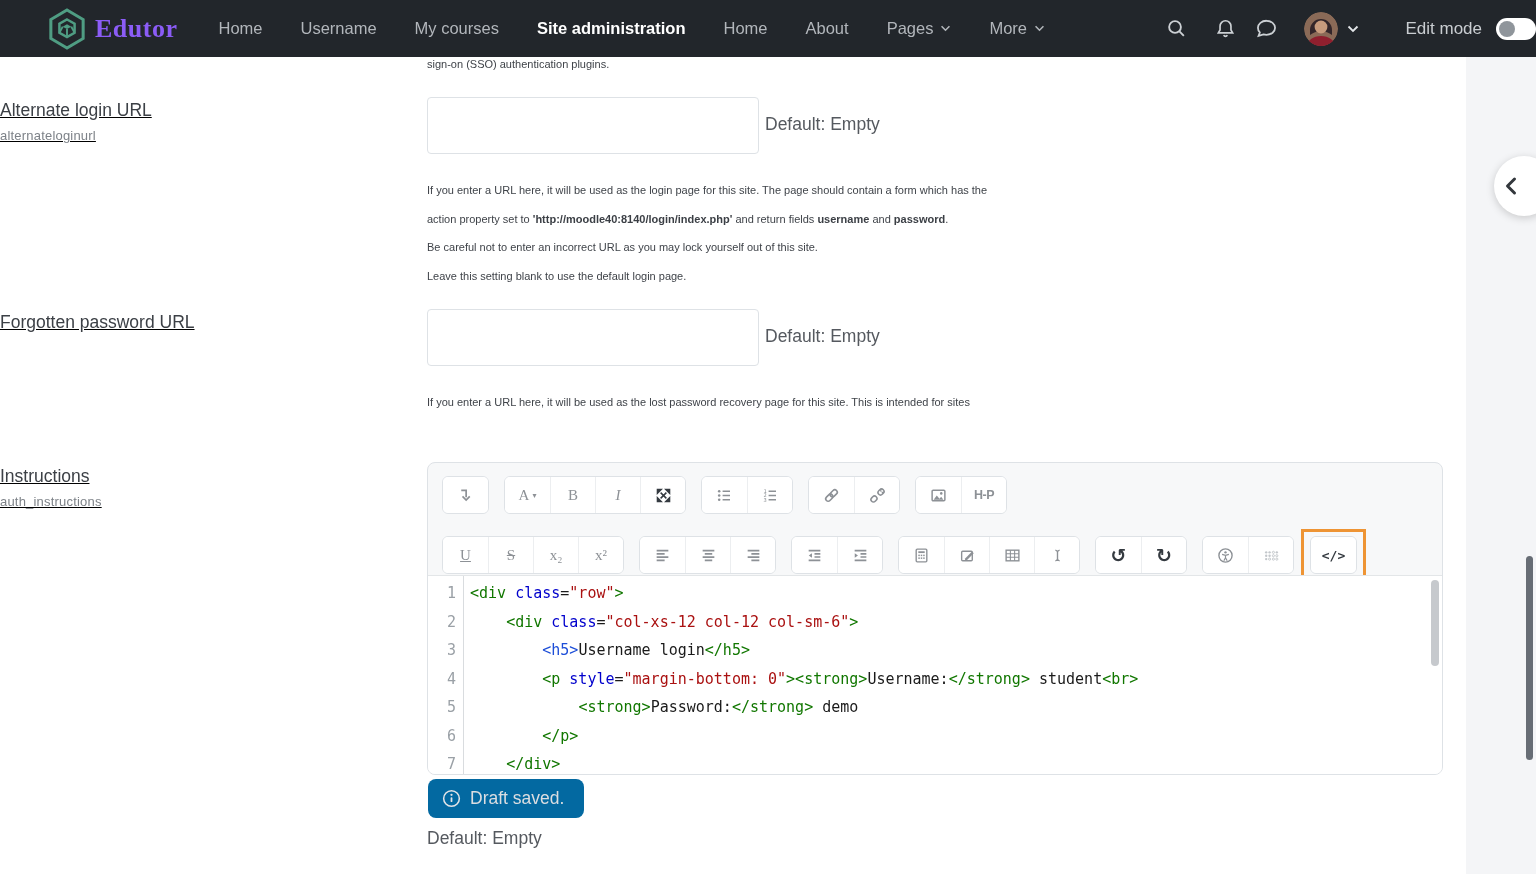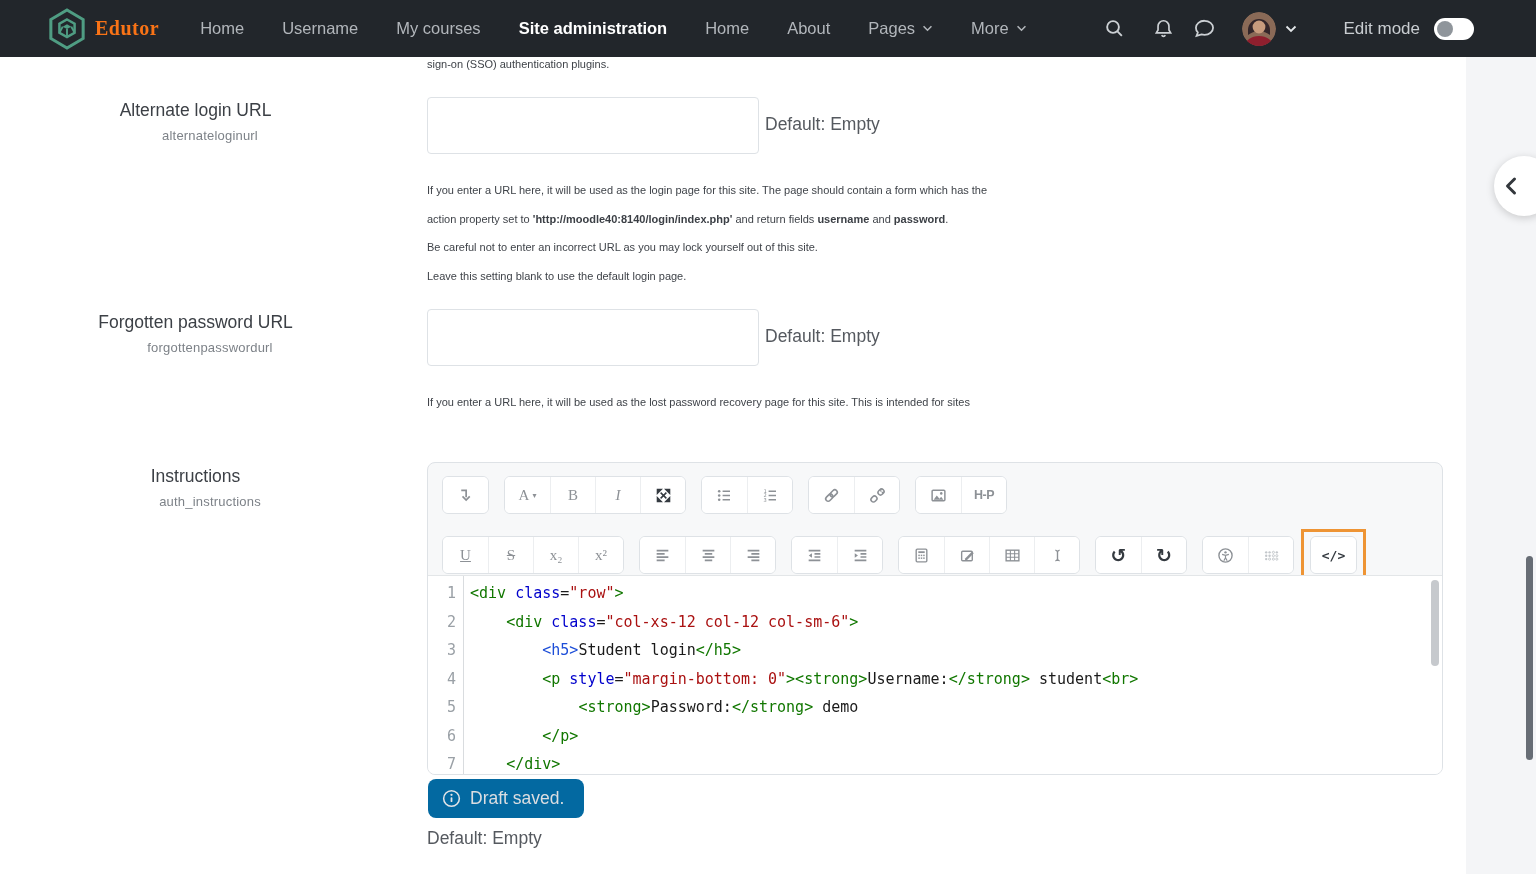--- a/index.html
+++ b/index.html
@@ -3,38 +3,38 @@
 <meta charset="utf-8">
 <style>
   html,body{margin:0;padding:0;}
   body{font-family:"Liberation Sans",sans-serif;background:#fff;}
   #screen{position:relative;width:1536px;height:874px;overflow:hidden;background:#fff;}
 
   
   .navbar{position:absolute;top:0;left:0;width:1536px;height:57px;background:#22262b;
           display:flex;align-items:center;padding-left:48px;box-sizing:border-box;z-index:30;}
   .brand{display:flex;align-items:center;gap:9px;cursor:pointer;}
-  .brand-name{font-family:"Liberation Serif",serif;font-weight:bold;font-size:20px;color:#f97316;letter-spacing:.5px;}
+  .brand-name{font-family:"Liberation Serif",serif;font-weight:bold;font-size:26px;color:#8b5cf6;letter-spacing:.5px;}
   .nav-items{display:flex;margin-left:41px;gap:38px;align-items:center;}
   .nav-item{color:#b2b6bb;font-size:16.5px;display:flex;gap:7px;align-items:center;cursor:pointer;white-space:nowrap;}
   .nav-item.active{color:#ffffff;font-weight:bold;}
-  .nav-right{margin-left:auto;display:flex;align-items:center;padding-right:62px;}
+  .nav-right{margin-left:auto;display:flex;align-items:center;}
   .nav-icon-btn{background:none;border:none;padding:0;margin:0;cursor:pointer;display:flex;align-items:center;}
   .avatar{width:34px;height:34px;border-radius:50%;overflow:hidden;margin-left:26px;cursor:pointer;flex:0 0 auto;}
   .av-caret{margin-left:9px;cursor:pointer;display:flex;}
   .edit-mode-label{color:#c9cdd1;font-size:17px;margin-left:46px;}
   .toggle{width:40px;height:22px;background:#fff;border-radius:11px;margin-left:14px;position:relative;cursor:pointer;}
   .toggle .knob{position:absolute;left:3px;top:3px;width:16px;height:16px;border-radius:50%;background:#8f959b;}
 
   
   .abs{position:absolute;}
   .body-text{font-size:11px;color:#3f4349;line-height:28.7px;}
-  .field-label-block{left:0;width:391px;text-align:center;}
+  .field-label-block{left:0;width:391px;text-align:left;text-decoration:underline;}
   .field-label{font-size:17.5px;color:#3c4046;line-height:22px;}
-  .field-name{font-size:13px;color:#7d8288;margin-top:7px;letter-spacing:.2px;padding-left:29px;}
+  .field-name{font-size:13px;color:#7d8288;margin-top:7px;letter-spacing:.2px;}
   .text-input{left:427px;width:332px;height:57px;border:1px solid #dee2e6;border-radius:4px;
               box-sizing:border-box;background:#fff;font-size:17px;color:#3f4349;padding:0 12px;outline:none;}
   .default-note{left:765px;font-size:17.5px;color:#55595f;}
   .desc b{font-weight:bold;color:#3b3f45;}
 
   
   .editor{left:427px;top:462px;width:1016px;height:313px;border:1px solid #dee2e6;border-radius:8px;
           background:#f7f8f9;box-sizing:border-box;overflow:hidden;}
   .toolbar{padding:13px 14px 0 14px;display:flex;flex-direction:column;gap:15px;}
   .tb-row{display:flex;gap:15px;align-items:center;}
@@ -179,21 +179,20 @@
   <div class="abs default-note" style="top:114px;">Default: Empty</div>
   <div class="abs body-text desc" style="left:427px;top:176px;width:1016px;">
       <div class="desc-line"><span>If you enter a URL here, it will be used as the login page for this site. The page should contain a form which has the</span></div>
       <div class="desc-line"><span>action property set to </span><b>'http://moodle40:8140/login/index.php'</b><span> and return fields </span><b>username</b><span> and </span><b>password</b><span>.</span></div>
       <div class="desc-line"><span>Be careful not to enter an incorrect URL as you may lock yourself out of this site.</span></div>
       <div class="desc-line"><span>Leave this setting blank to use the default login page.</span></div>
     </div>
 
   <div class="abs field-label-block" style="top:311px;">
     <div class="field-label">Forgotten password URL</div>
-    <div class="field-name">forgottenpasswordurl</div>
   </div>
   <input class="abs text-input" style="top: 309px;" type="text" value="">
   <div class="abs default-note" style="top:326px;">Default: Empty</div>
   <div class="abs body-text desc" style="left:427px;top:388px;width:1016px;">
       <div class="desc-line"><span>If you enter a URL here, it will be used as the lost password recovery page for this site. This is intended for sites</span></div>
     </div>
 
   <div class="abs field-label-block" style="top:465px;">
     <div class="field-label">Instructions</div>
     <div class="field-name">auth_instructions</div>
@@ -455,21 +454,21 @@
           <div class="ln">2</div>
           <div class="ln">3</div>
           <div class="ln">4</div>
           <div class="ln">5</div>
           <div class="ln">6</div>
           <div class="ln">7</div>
         </div>
       <div class="codecol">
           <div class="cl"><span style="color: rgb(17, 119, 0);">&lt;div</span><span style="color: rgb(26, 26, 26);"> </span><span style="color: rgb(0, 0, 204);">class</span><span style="color: rgb(26, 26, 26);">=</span><span style="color: rgb(170, 17, 17);">"row"</span><span style="color: rgb(17, 119, 0);">&gt;</span></div>
           <div class="cl"><span style="color: rgb(26, 26, 26);">    </span><span style="color: rgb(17, 119, 0);">&lt;div</span><span style="color: rgb(26, 26, 26);"> </span><span style="color: rgb(0, 0, 204);">class</span><span style="color: rgb(26, 26, 26);">=</span><span style="color: rgb(170, 17, 17);">"col-xs-12 col-12 col-sm-6"</span><span style="color: rgb(17, 119, 0);">&gt;</span></div>
-          <div class="cl"><span style="color: rgb(26, 26, 26);">        </span><span style="color: #1d4ed8;">&lt;h5&gt;</span><span style="color: rgb(26, 26, 26);">Student login</span><span style="color: rgb(17, 119, 0);">&lt;/h5&gt;</span></div>
+          <div class="cl"><span style="color: rgb(26, 26, 26);">        </span><span style="color: #1d4ed8;">&lt;h5&gt;</span><span style="color: rgb(26, 26, 26);">Username login</span><span style="color: rgb(17, 119, 0);">&lt;/h5&gt;</span></div>
           <div class="cl"><span style="color: rgb(26, 26, 26);">        </span><span style="color: rgb(17, 119, 0);">&lt;p</span><span style="color: rgb(26, 26, 26);"> </span><span style="color: rgb(0, 0, 204);">style</span><span style="color: rgb(26, 26, 26);">=</span><span style="color: rgb(170, 17, 17);">"margin-bottom: 0"</span><span style="color: rgb(17, 119, 0);">&gt;&lt;strong&gt;</span><span style="color: rgb(26, 26, 26);">Username:</span><span style="color: rgb(17, 119, 0);">&lt;/strong&gt;</span><span style="color: rgb(26, 26, 26);"> student</span><span style="color: rgb(17, 119, 0);">&lt;br&gt;</span></div>
           <div class="cl"><span style="color: rgb(26, 26, 26);">            </span><span style="color: rgb(17, 119, 0);">&lt;strong&gt;</span><span style="color: rgb(26, 26, 26);">Password:</span><span style="color: rgb(17, 119, 0);">&lt;/strong&gt;</span><span style="color: rgb(26, 26, 26);"> demo</span></div>
           <div class="cl"><span style="color: rgb(26, 26, 26);">        </span><span style="color: rgb(17, 119, 0);">&lt;/p&gt;</span></div>
           <div class="cl"><span style="color: rgb(26, 26, 26);">    </span><span style="color: rgb(17, 119, 0);">&lt;/div&gt;</span></div>
         </div>
     </div>
     <div class="ed-scroll"></div>
   </div>
 
   <div class="abs toast">

